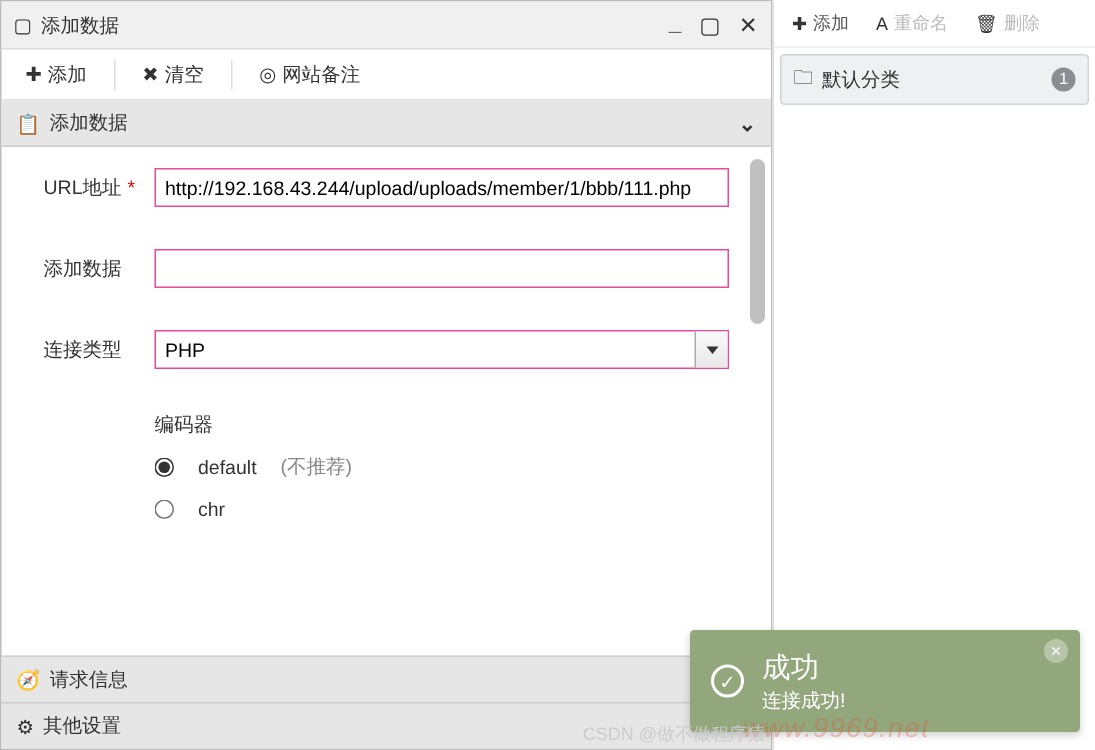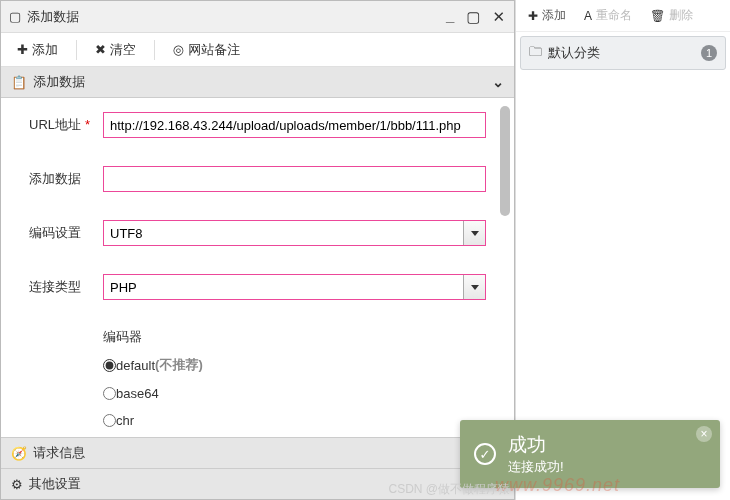--- a/index.html
+++ b/index.html
@@ -31,23 +31,23 @@
 .req { color: #d00; margin-left: 4px; }
 .form-field { flex: 1; }
 .form-field input[type=text], .form-field select { width: 100%; height: 26px; border: 1px solid #ec4899; padding: 0 6px; font-size: 13px; font-family: inherit; background: #fff; }
 .select-wrap { position: relative; }
 .select-wrap select { appearance: none; -webkit-appearance: none; padding-right: 26px; }
 .select-caret { position: absolute; right: 1px; top: 1px; bottom: 1px; width: 22px; background: linear-gradient(#fafafa,#e8e8e8); border-left: 1px solid #aaa; display: flex; align-items: center; justify-content: center; pointer-events: none; }
 .select-caret::after { content: ""; border-left: 4px solid transparent; border-right: 4px solid transparent; border-top: 5px solid #333; }
 
 .encoder-block { padding-left: 74px; }
 .encoder-title { font-size: 13px; margin: 0 0 10px 0; }
-.radio-row { display: flex; align-items: center; gap: 0; margin-bottom: 12px; font-size: 13px; }
+.radio-row { display: flex; align-items: center; gap: 16px; margin-bottom: 12px; font-size: 13px; }
 .radio-row input { accent-color: #333; }
-.hint { color: #888; font-weight: bold; }
+.hint { color: #888; }
 
 .panel-collapsed { display: flex; align-items: center; justify-content: space-between; background: #e6e6e6; border-top: 1px solid #ccc; padding: 6px 10px; cursor: pointer; }
 
 .sidebar { flex: 1; background: #fff; border-left: 1px solid #ddd; padding: 0; }
 .side-toolbar { display: flex; align-items: center; height: 32px; border-bottom: 1px solid #eee; padding: 0 6px; gap: 6px; }
 .side-btn { display: flex; align-items: center; gap: 4px; padding: 3px 6px; font-size: 12px; color: #555; cursor: pointer; }
 .side-btn.muted { color: #bbb; }
 .side-item { display: flex; align-items: center; justify-content: space-between; background: #eef0f2; border: 1px solid #d0d4d8; border-radius: 3px; margin: 4px 4px; padding: 5px 8px; cursor: pointer; }
 .side-item-left { display: flex; align-items: center; gap: 6px; }
 .badge { background: #8a8e93; color: #fff; border-radius: 50%; width: 16px; height: 16px; font-size: 11px; display: flex; align-items: center; justify-content: center; }
@@ -109,43 +109,32 @@
       <div class="form">
         <div class="form-row">
           <div class="form-label"><span>URL地址</span><span class="req">*</span></div>
           <div class="form-field"><input type="text" value="http://192.168.43.244/upload/uploads/member/1/bbb/111.php" style=""></div>
         </div>
         <div class="form-row">
           <div class="form-label">添加数据</div>
           <div class="form-field"><input type="text" value="" style=""></div>
         </div>
         <div class="form-row">
-          <div class="form-label">编码设置</div>
-          <div class="form-field select-wrap">
-            <select><option>UTF8</option></select>
-            <span class="select-caret"></span>
-          </div>
-        </div>
-        <div class="form-row">
           <div class="form-label">连接类型</div>
           <div class="form-field select-wrap">
             <select><option>PHP</option></select>
             <span class="select-caret"></span>
           </div>
         </div>
         <div class="encoder-block">
           <div class="encoder-title">编码器</div>
           <label class="radio-row">
             <input type="radio" name="enc" checked="" style="">
             <span>default</span>
             <span class="hint">(不推荐)</span>
-          </label>
-          <label class="radio-row">
-            <input type="radio" name="enc" style="">
-            <span>base64</span>
           </label>
           <label class="radio-row">
             <input type="radio" name="enc" style="">
             <span>chr</span>
           </label>
         </div>
       </div>
       <div class="scrollbar">
           <div class="scrollbar-thumb"></div>
         </div>

